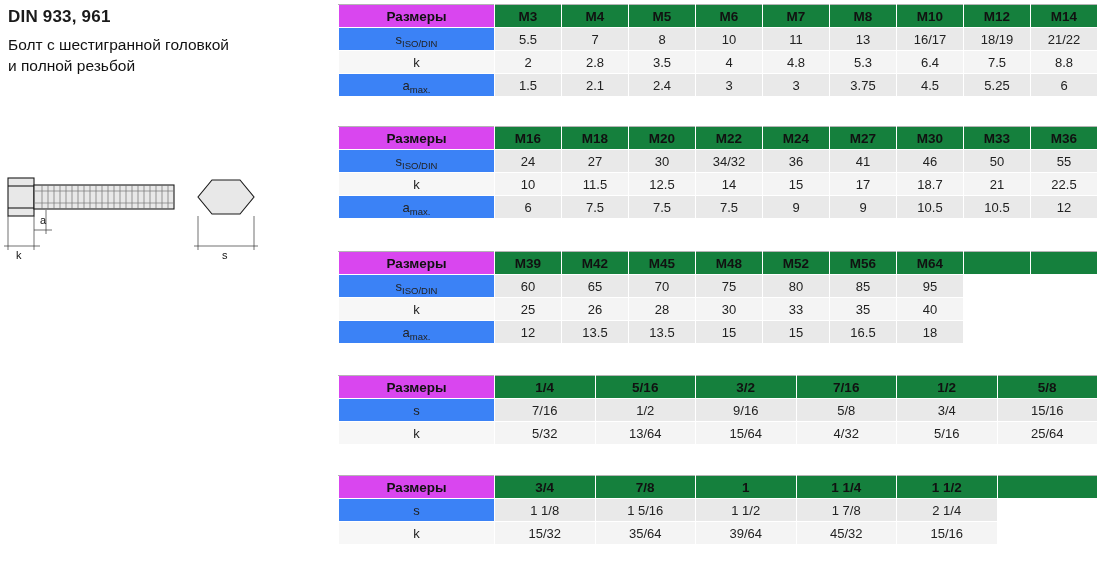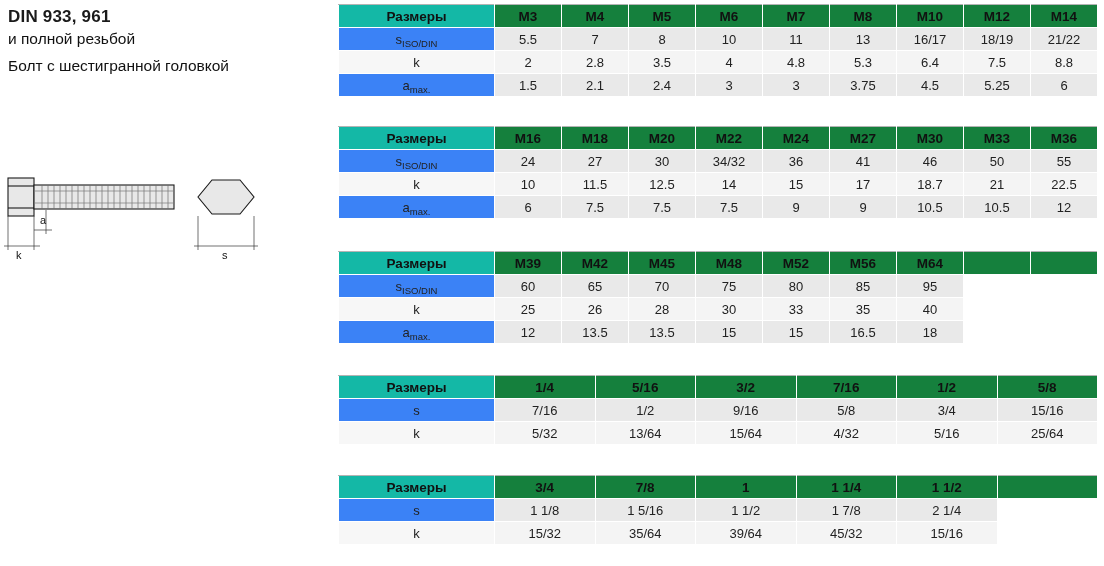--- a/index.html
+++ b/index.html
@@ -77,21 +77,21 @@
   }
   
   table.dim tr.hdr td {
     background: #15803d;
     font-weight: bold;
     font-size: 13.5px;
     color: #111;
     border-top: 1px solid #b4b4b4;
   }
   table.dim tr.hdr td.rowlbl {
-    background: #14b8a6;
+    background: #d946ef;
   }
   
   table.dim td.rowlbl {
     background: #3b82f6;
     font-weight: normal;
     font-size: 13px;
   }
   
   table.dim td.val {
     background: #e9e9e9;
@@ -114,22 +114,22 @@
   }
   .sym {
     font-style: normal;
   }
 </style>
 </head>
 <body>
 
 <div id="left-panel">
   <div class="std-line">DIN 933, 961</div>
+  <div class="desc">Болт с шестигранной головкой</div>
   <div class="desc" style="margin-top:0">и полной резьбой</div>
-  <div class="desc">Болт с шестигранной головкой</div>
 </div>
 
 <div id="drawing">
   <svg width="326" height="110" viewBox="0 0 326 110">
     <g fill="none" stroke="#1a1a1a" stroke-width="1.1">
 
       <rect x="8" y="20" width="26" height="38" fill="#e8e8e8"></rect>
       <line x1="8" y1="28" x2="34" y2="28"></line>
       <line x1="8" y1="50" x2="34" y2="50"></line>
 

